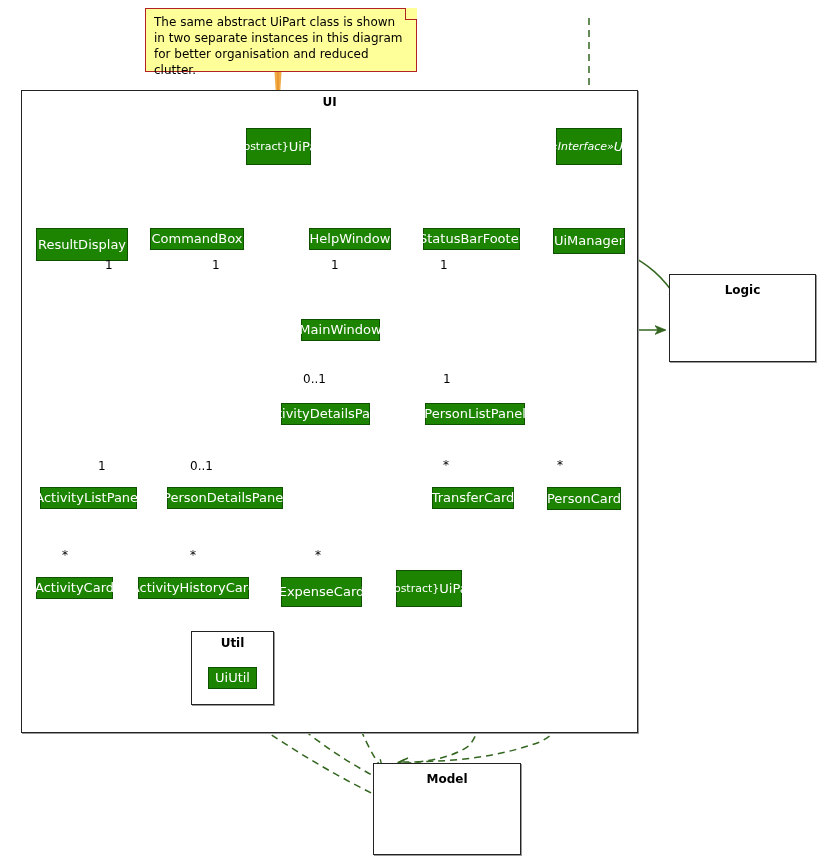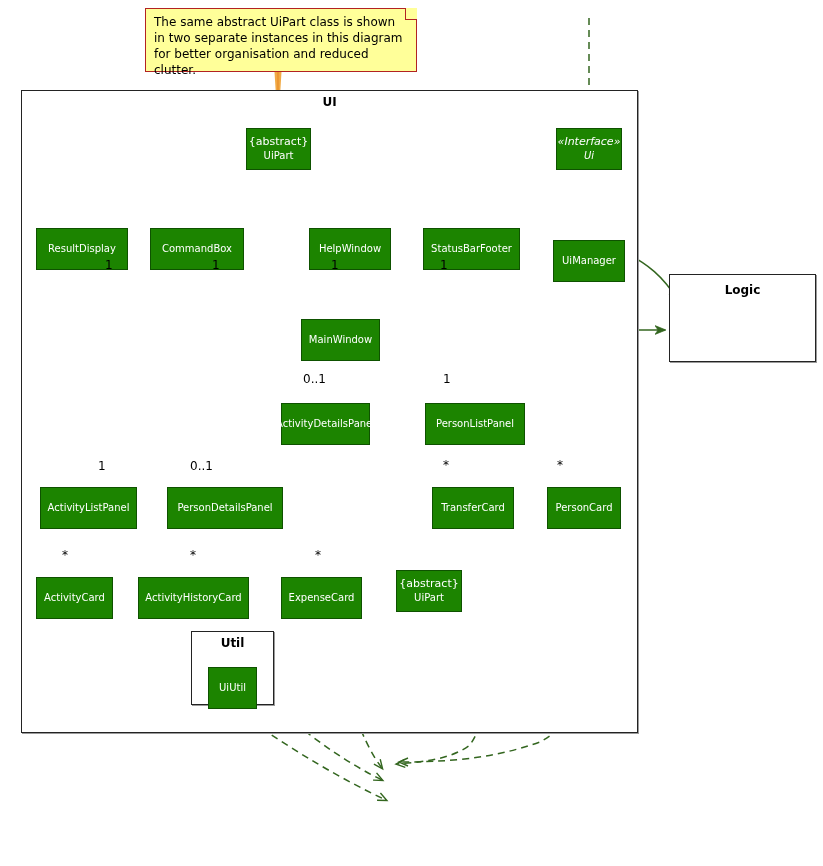--- a/index.html
+++ b/index.html
@@ -28,36 +28,36 @@
   }
   .cls-box {
     position: absolute;
     background: #1c8400;
     border: 1px solid #0e5200;
     color: #ffffff;
     font-size: 12px;
     line-height: 14px;
     text-align: center;
     display: flex;
-    flex-direction: column;
+    flex-direction: row;
     align-items: center;
     justify-content: center;
     box-sizing: border-box;
     white-space: nowrap;
-    padding: 20px 4px;
+    padding: 10px 4px;
   }
   .cls-box .stereo {
     font-style: italic;
     font-size: 11px;
   }
   .cls-box .abs {
     font-size: 11px;
   }
   .cls-box .nm {
-    font-size: 10px;
+    font-size: 13px;
   }
   .cls-box.italic .nm {
     font-style: italic;
   }
   .pkg-box {
     position: absolute;
     background: #ffffff;
     border: 1px solid #232323;
     box-shadow: 1px 1px 0 0 #9a9a9a;
     box-sizing: border-box;
@@ -221,20 +221,23 @@
   </div>
 
   <div class="pkg-box" style="left:191px; top:631px; width:83px; height:74px;">
     <div class="pkg-title">Util</div>
   </div>
 
   <div class="ext-box" style="left:669px; top:274px; width:147px; height:88px;">
     <div class="ext-title">Logic</div>
   </div>
 
+  <div class="ext-box" style="left:373px; top:763px; width:148px; height:92px;">
+    <div class="ext-title">Model</div>
+  </div>
 
   <div class="cls-box" style="left:246px; top:128px; width:65px; height:37px;">
     <span class="abs">{abstract}</span>
     <span class="nm">UiPart</span>
   </div>
 
   <div class="cls-box italic" style="left:556px; top:128px; width:66px; height:37px;">
     <span class="stereo">«Interface»</span>
     <span class="nm">Ui</span>
   </div>
@@ -248,21 +251,21 @@
   </div>
 
   <div class="cls-box" style="left:309px; top:228px; width:82px; height:21px;">
     <span class="nm">HelpWindow</span>
   </div>
 
   <div class="cls-box" style="left:423px; top:228px; width:97px; height:21px;">
     <span class="nm">StatusBarFooter</span>
   </div>
 
-  <div class="cls-box" style="left:553px; top:240px; width:72px; height:26px;">
+  <div class="cls-box" style="left:553px; top:228px; width:72px; height:26px;">
     <span class="nm">UiManager</span>
   </div>
 
   <div class="cls-box" style="left:301px; top:319px; width:79px; height:22px;">
     <span class="nm">MainWindow</span>
   </div>
 
   <div class="cls-box" style="left:281px; top:403px; width:89px; height:21px;">
     <span class="nm">ActivityDetailsPanel</span>
   </div>

